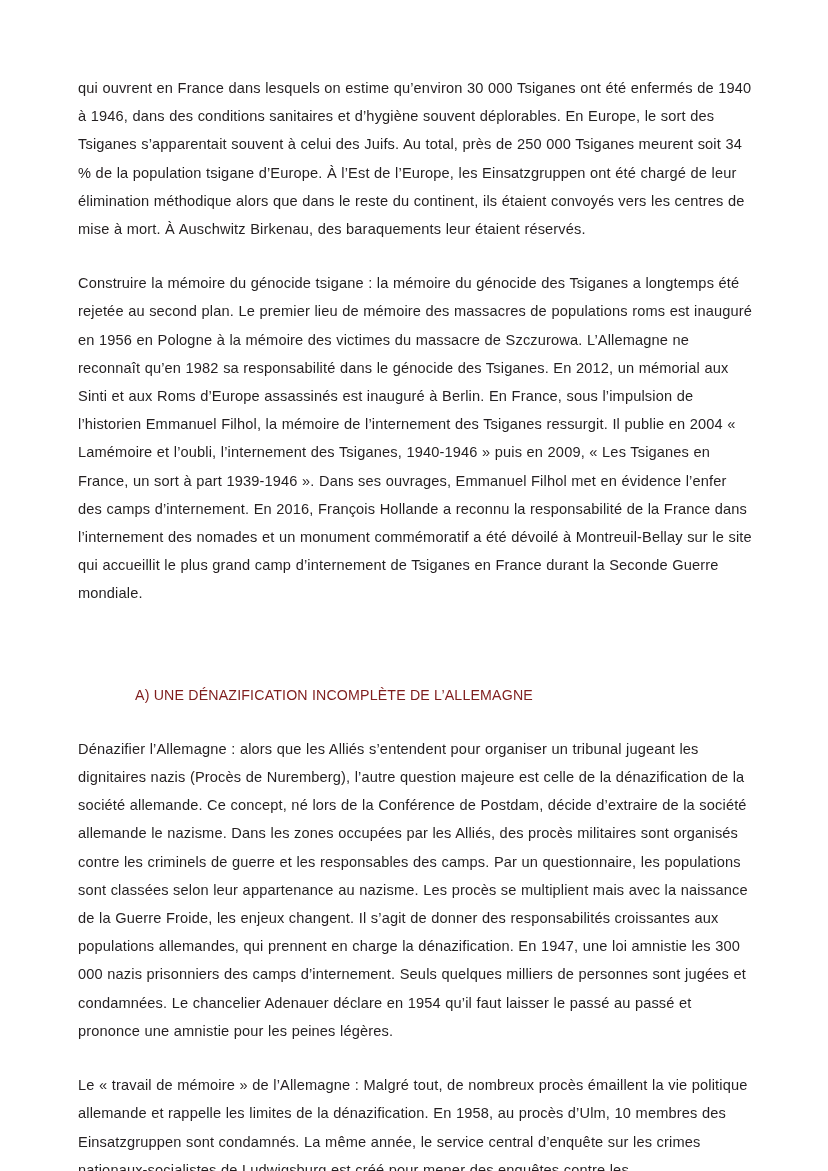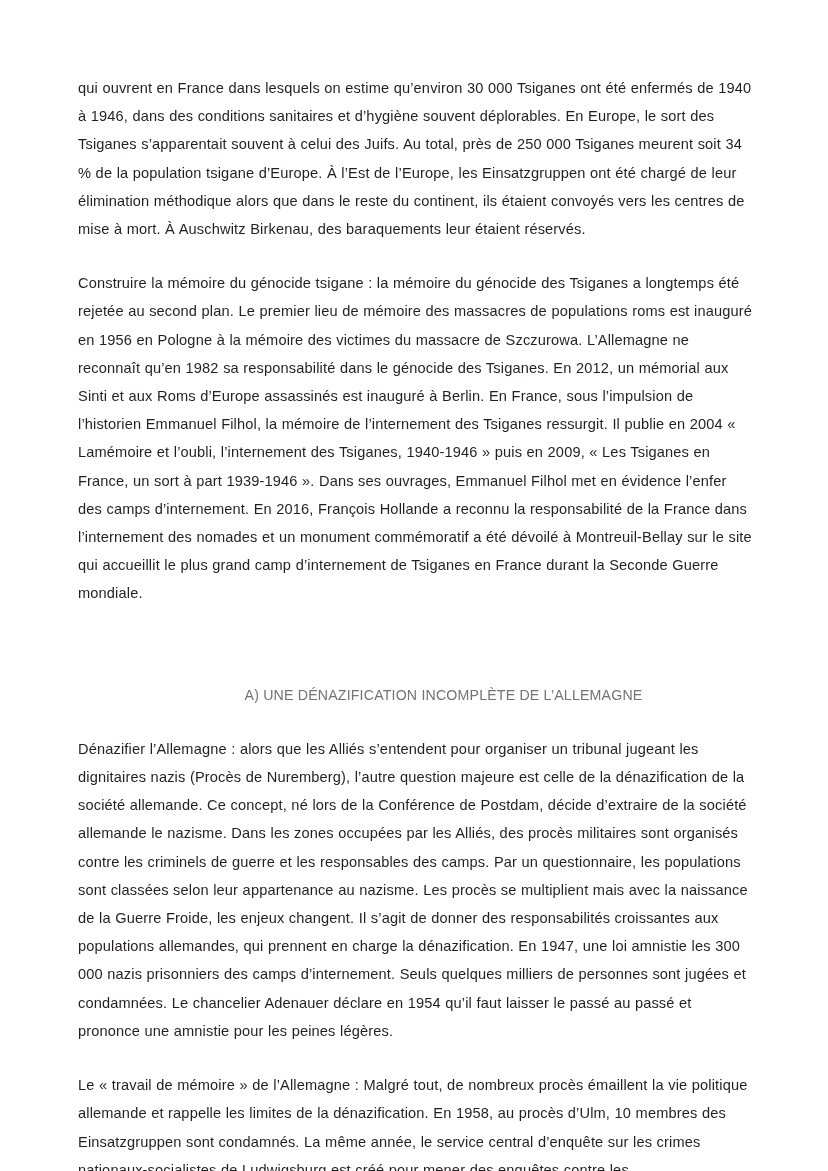--- a/index.html
+++ b/index.html
@@ -45,23 +45,22 @@
     font-weight: normal;
     color: #231f20;
     letter-spacing: 0.012em;
   }
   h3.heading-sub {
     margin: 0;
     padding: 0 0 0 57px;
     font-size: 14.2px;
     line-height: 28.2px;
     font-weight: normal;
-    color: #737373;
+    color: #7f1d1d;
     letter-spacing: 0.012em;
-    text-align: center;
   }
   .gap-before-heading-main { height: 20px; }
   .gap-after-heading-main  { height: 27px; }
   .gap-after-heading-sub   { height: 26px; }
 </style>
 </head>
 <body>
 
 <div class="page">
   <div class="content">

